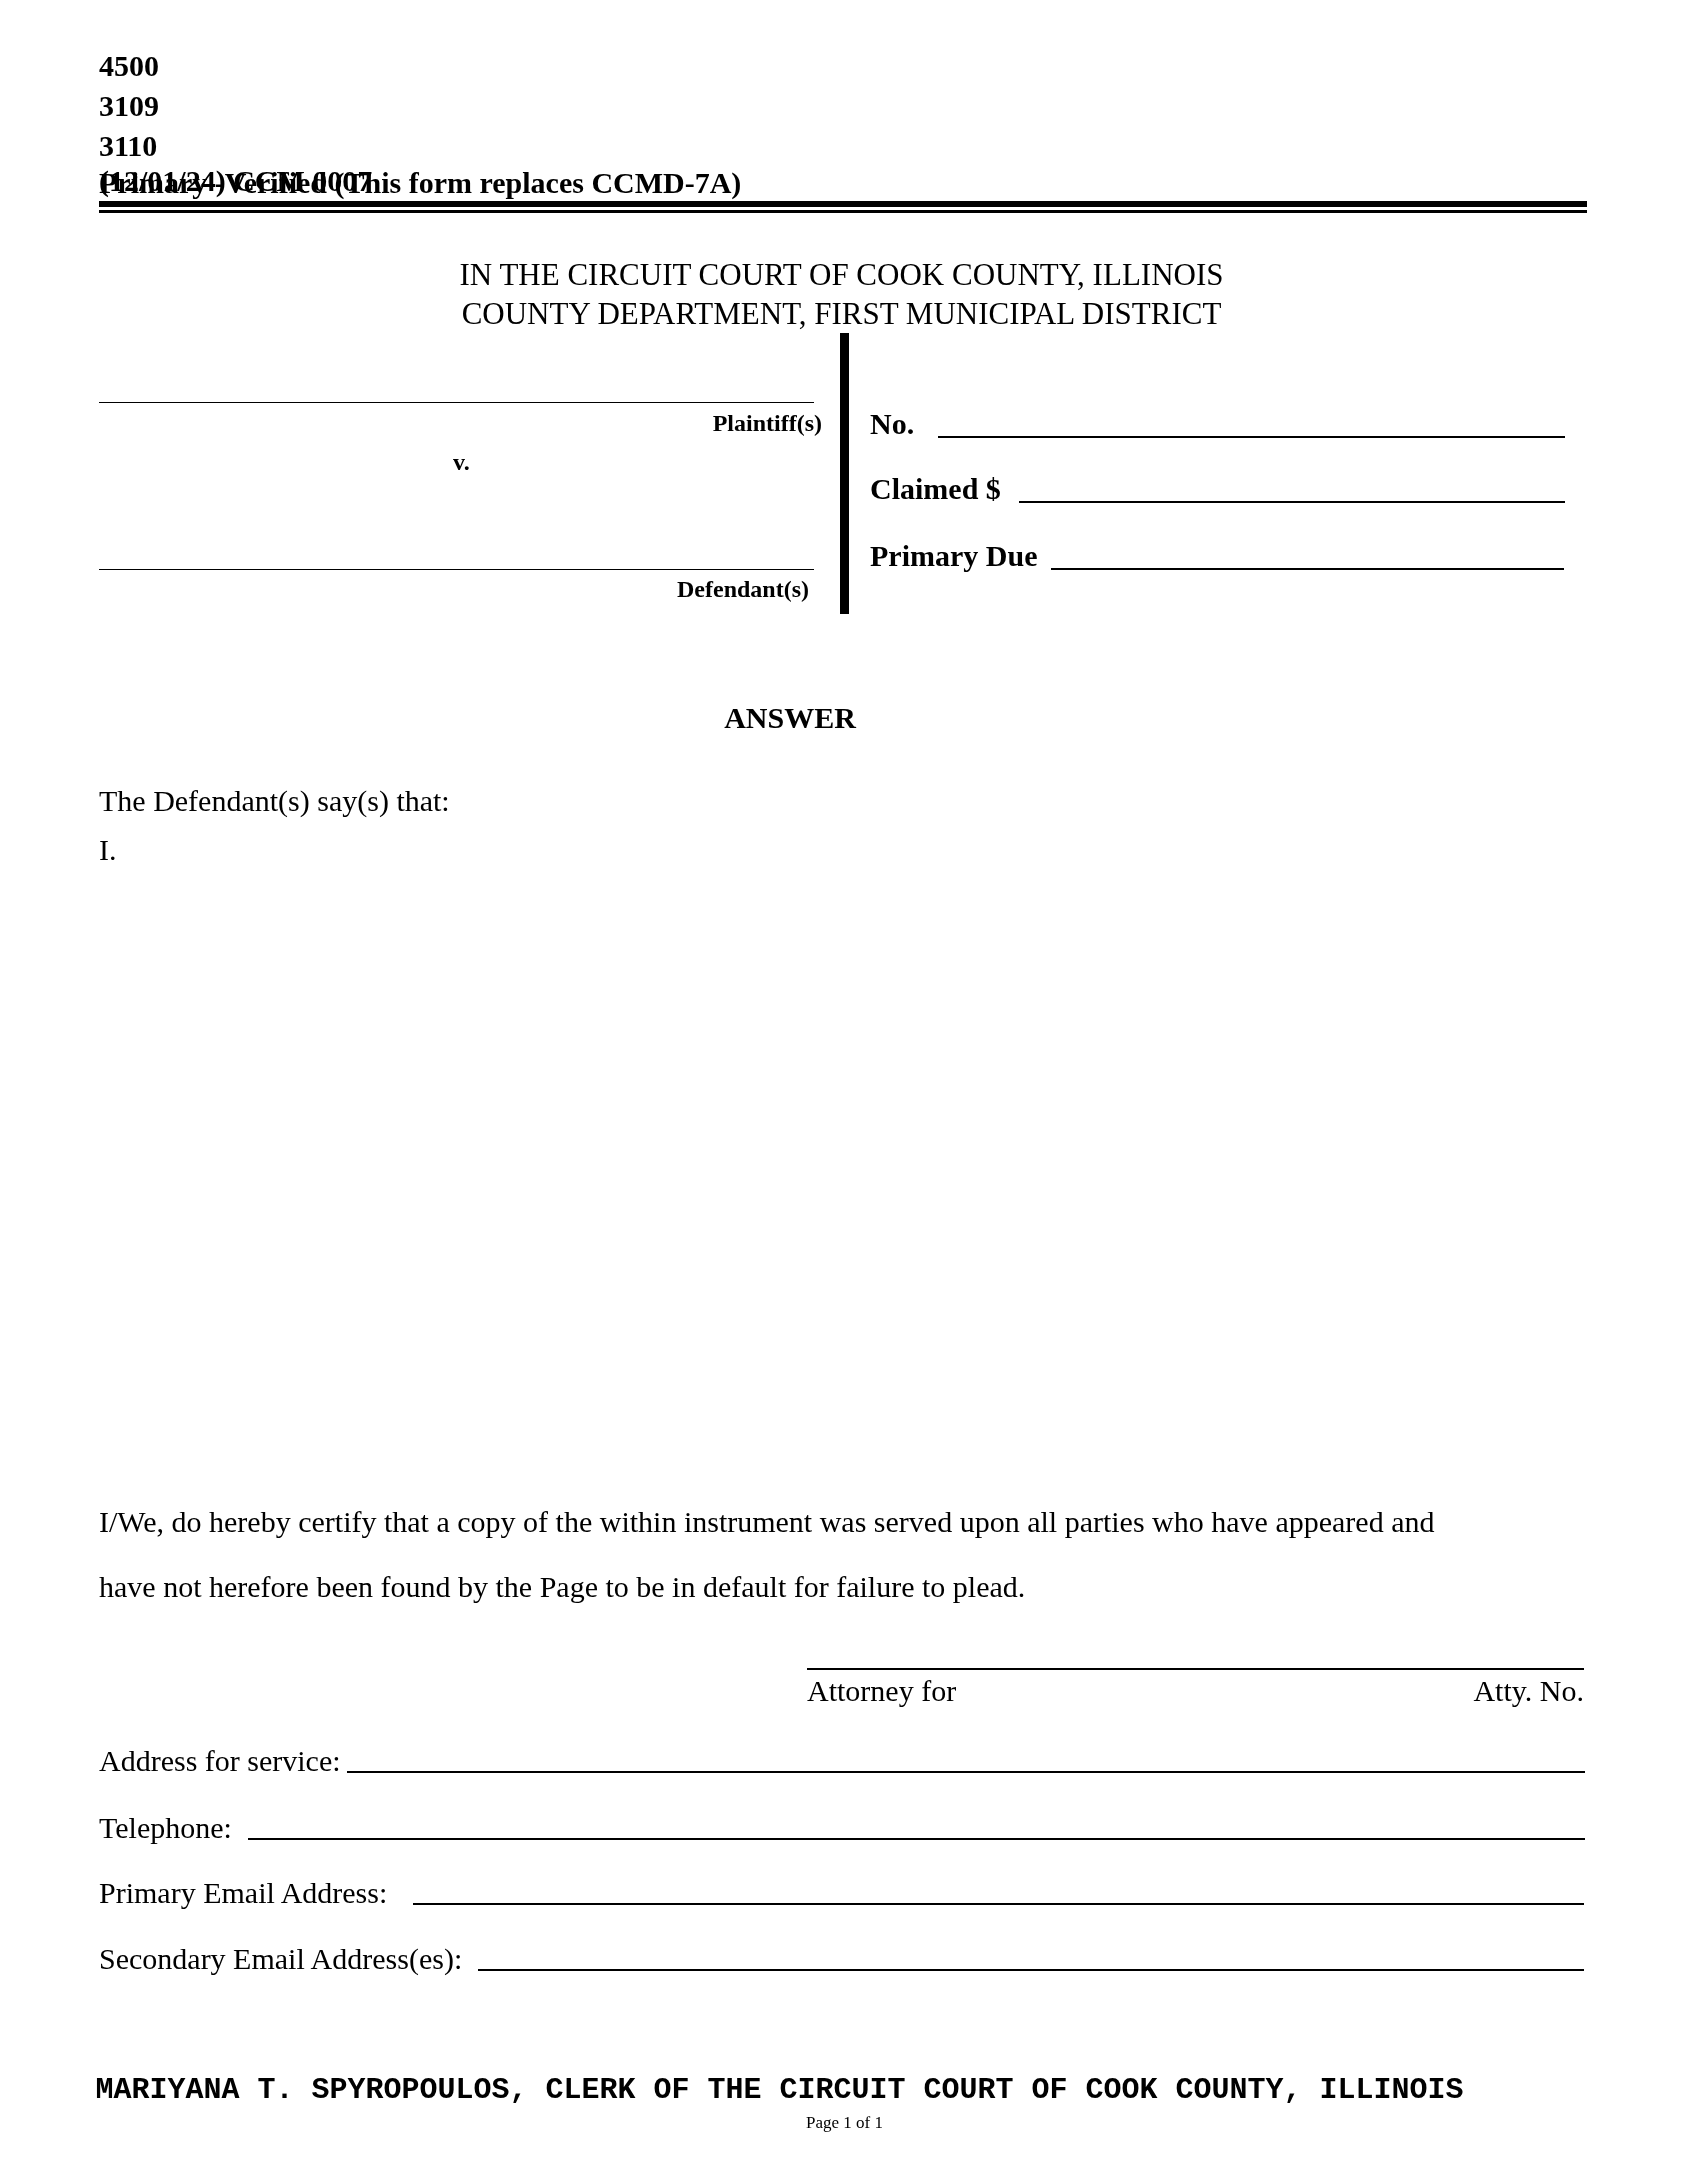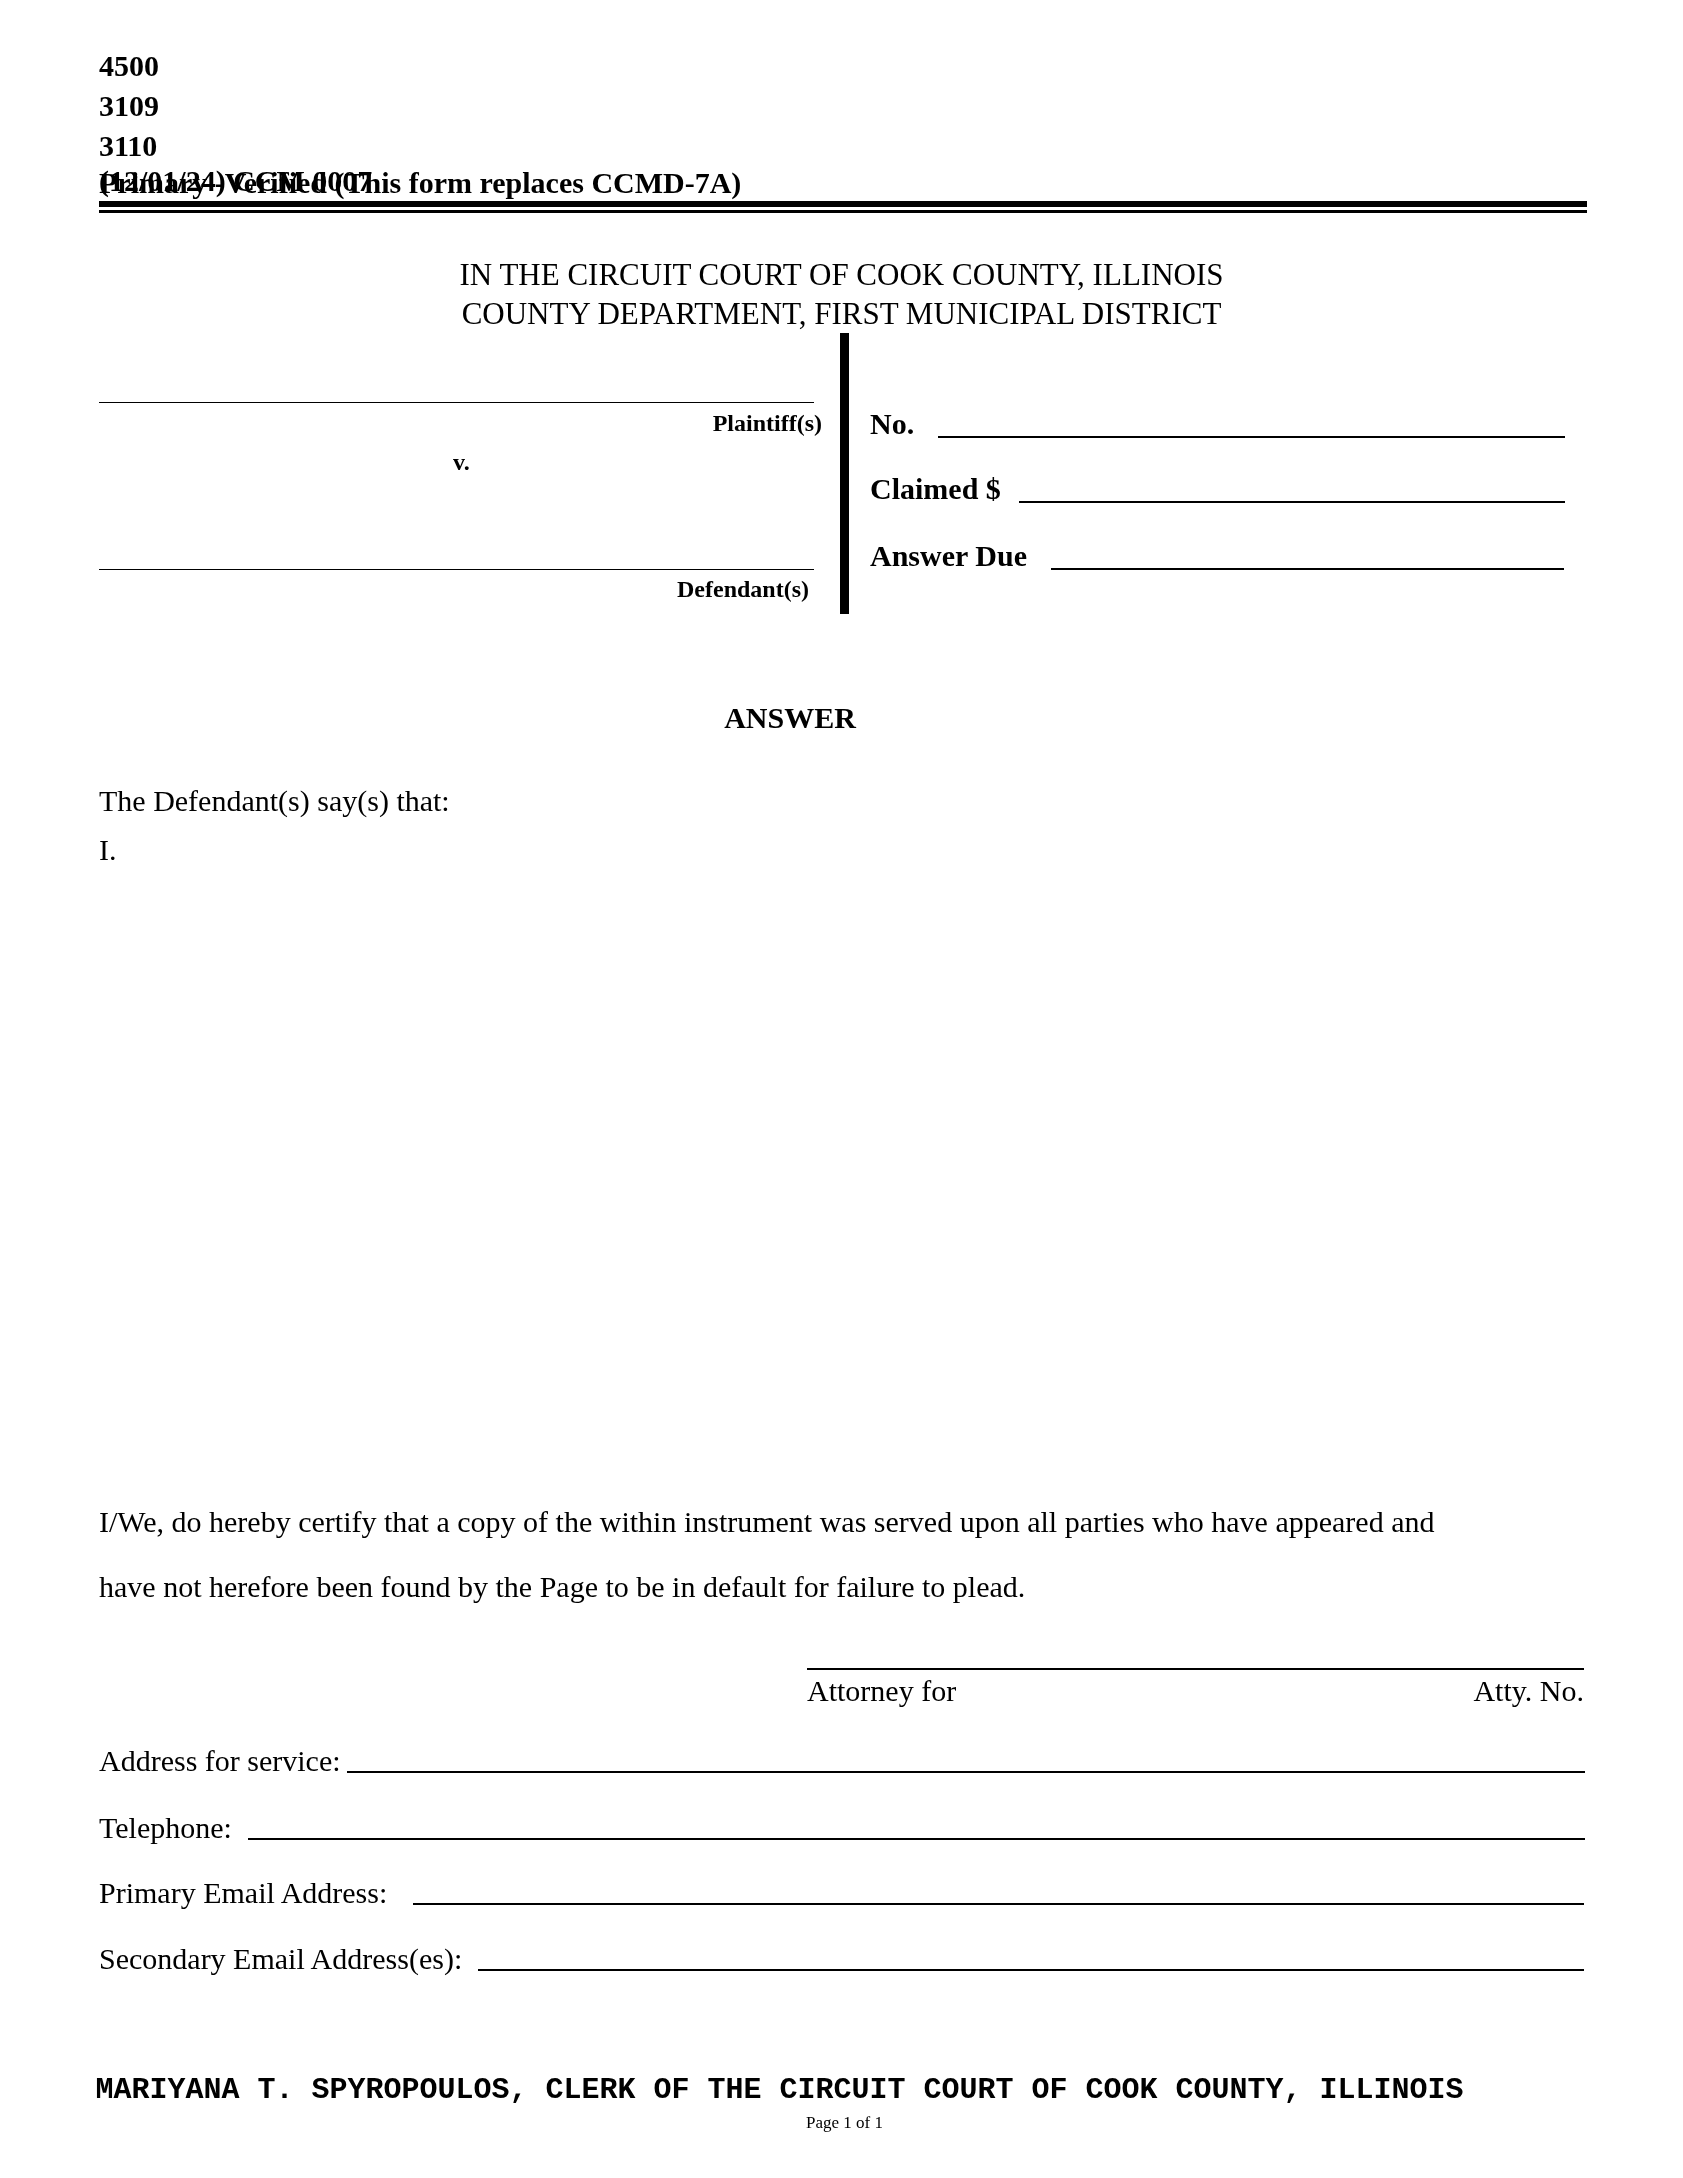--- a/index.html
+++ b/index.html
@@ -34,21 +34,21 @@
 <div class="abs small-bold" style="top:450px; left:453px;">v.</div>
 <input class="field-input" style="left: 99px; top: 539px; width: 715px; border-bottom-width: 1px;" value="">
 <div class="abs small-bold" style="top:577px; right:874px;">Defendant(s)</div>
 
 <div class="rule" style="left:840px; top:333px; width:9px; height:281px;"></div>
 
 <div class="abs lbl-bold" style="left:870px; top:409px;">No.</div>
 <input class="field-input" style="left: 938px; top: 406px; width: 627px;" value="">
 <div class="abs lbl-bold" style="left:870px; top:474px;">Claimed $</div>
 <input class="field-input" style="left: 1019px; top: 471px; width: 546px;" value="">
-<div class="abs lbl-bold" style="left:870px; top:541px;">Answer Due</div>
+<div class="abs lbl-bold" style="left:870px; top:541px;">Primary Due</div>
 <input class="field-input" style="left: 1051px; top: 538px; width: 513px;" value="">
 
 <div class="abs lbl-bold" style="left:0; width:1580px; text-align:center; top:703px;">ANSWER</div>
 <div class="abs body-text" style="left:99px; top:786px;">The Defendant(s) say(s) that:</div>
 <div class="abs body-text" style="left:99px; top:835px;">I.</div>
 <textarea class="answer-area" style=""></textarea>
 
 <div class="abs body-text" style="left:99px; top:1507px;">I/We, do hereby certify that a copy of the within instrument was served upon all parties who have appeared and</div>
 <div class="abs body-text" style="left:99px; top:1572px;">have not herefore been found by the Page to be in default for failure to plead.</div>
 

